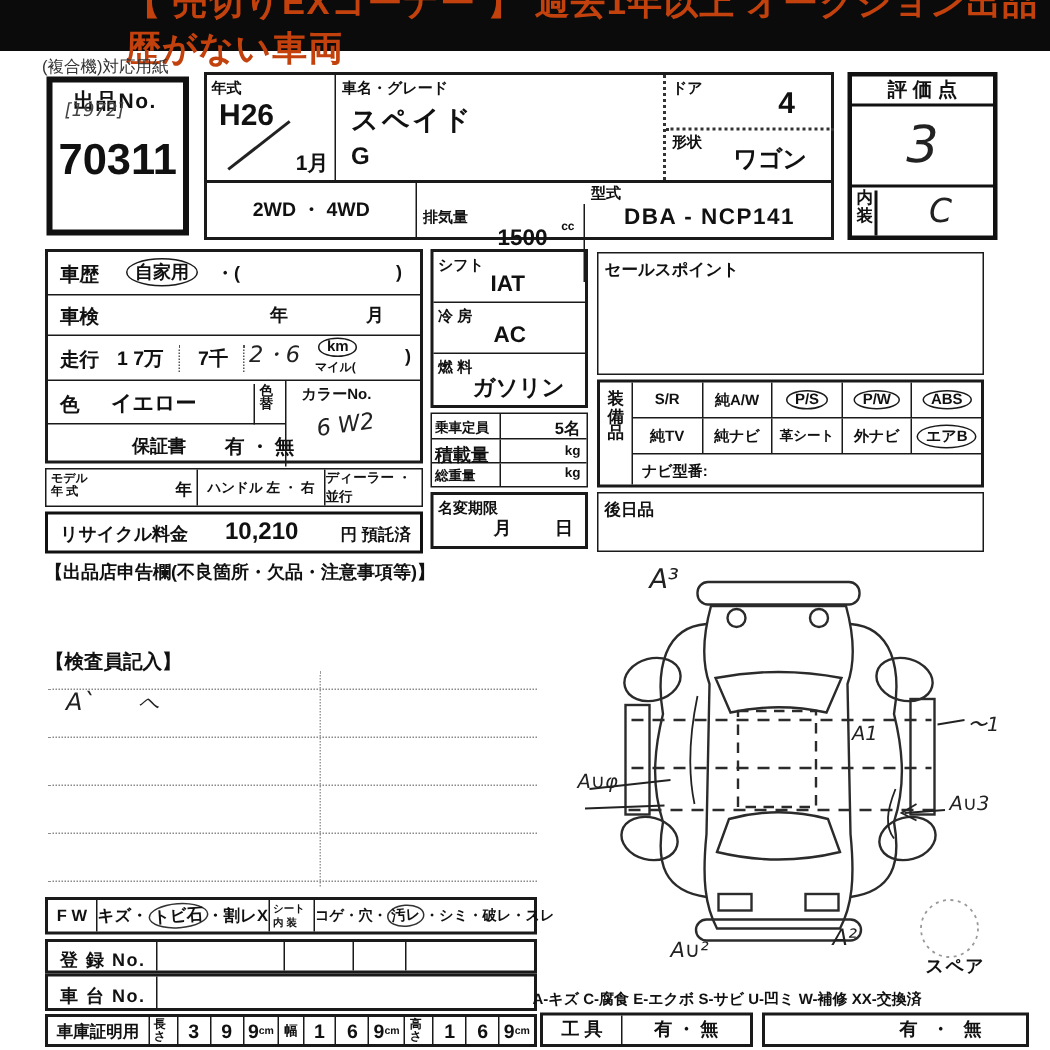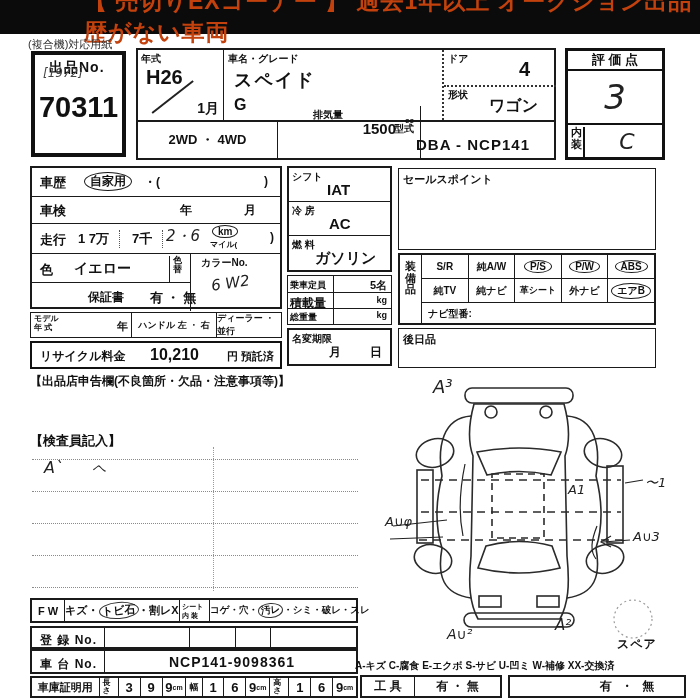--- a/index.html
+++ b/index.html
@@ -58,21 +58,21 @@
     <div class="abs" style="left:304px;top:0;width:114px;height:70px;border-left:2px dotted #333;">
       <div class="abs lbl" style="left:4px;top:2px;">ドア</div>
       <div class="abs bold" style="right:26px;top:8px;font-size:20px;">4</div>
       <div class="abs" style="left:0;top:35px;width:100%;border-top:2px dotted #333;"></div>
       <div class="abs lbl" style="left:4px;top:38px;">形状</div>
       <div class="abs bold" style="right:18px;top:46px;font-size:16px;">ワゴン</div>
     </div>
 
     <div class="abs" style="left:0;top:70px;width:100%;border-top:2px solid #1a1a1a;"></div>
     <div class="abs cellline ctr" style="left:0;top:70px;width:140px;height:40px;font-size:13px;font-weight:bold;">2WD ・ 4WD</div>
-    <div class="abs cellline" style="left:140px;top:56px;width:112px;height:52px;margin-left:31px;">
+    <div class="abs cellline" style="left:140px;top:86px;width:112px;height:52px;">
       <div class="abs lbl" style="left:4px;top:2px;">排気量</div>
       <div class="abs bold" style="right:24px;top:14px;font-size:15px;">1500</div>
       <div class="abs" style="right:6px;top:10px;font-size:8px;font-weight:bold;">cc</div>
     </div>
     <div class="abs" style="left:252px;top:70px;width:164px;height:40px;">
       <div class="abs lbl" style="left:4px;top:2px;">型式</div>
       <div class="abs bold" style="left:26px;top:16px;font-size:15px;letter-spacing:1px;">DBA - NCP141</div>
     </div>
   </div>
 
@@ -316,21 +316,20 @@
     <div class="abs bold" style="left:8px;top:4px;font-size:12px;letter-spacing:1px;">登 録 No.</div>
     <div class="abs" style="left:72px;top:0;height:100%;border-left:1.5px solid #1a1a1a;"></div>
     <div class="abs" style="left:157px;top:0;height:100%;border-left:1.5px solid #1a1a1a;"></div>
     <div class="abs" style="left:203px;top:0;height:100%;border-left:1.5px solid #1a1a1a;"></div>
     <div class="abs" style="left:238px;top:0;height:100%;border-left:1.5px solid #1a1a1a;"></div>
   </div>
 
   <div class="abs b2" style="left:30px;top:649px;width:328px;height:25px;">
     <div class="abs bold" style="left:8px;top:5px;font-size:12px;letter-spacing:1px;">車 台 No.</div>
     <div class="abs" style="left:72px;top:0;height:100%;border-left:1.5px solid #1a1a1a;"></div>
-    <div class="abs bold ctr" style="left:72px;top:0;width:256px;height:100%;font-size:14px;letter-spacing:1px;">NCP141-9098361</div>
   </div>
 
   <div class="abs b2" style="left:30px;top:676px;width:328px;height:22px;display:flex;">
     <div class="ctr cellline bold" style="width:70px;font-size:11px;">車庫証明用</div>
     <div class="cellline vstack bold" style="width:16px;font-size:8px;padding:1px 0 0 3px;">長さ</div>
     <div class="ctr cellline bold" style="width:22px;font-size:13px;">3</div>
     <div class="ctr cellline bold" style="width:22px;font-size:13px;">9</div>
     <div class="ctr cellline bold" style="width:24px;font-size:13px;">
         <span>9</span>
         <sup class="cm">cm</sup>

